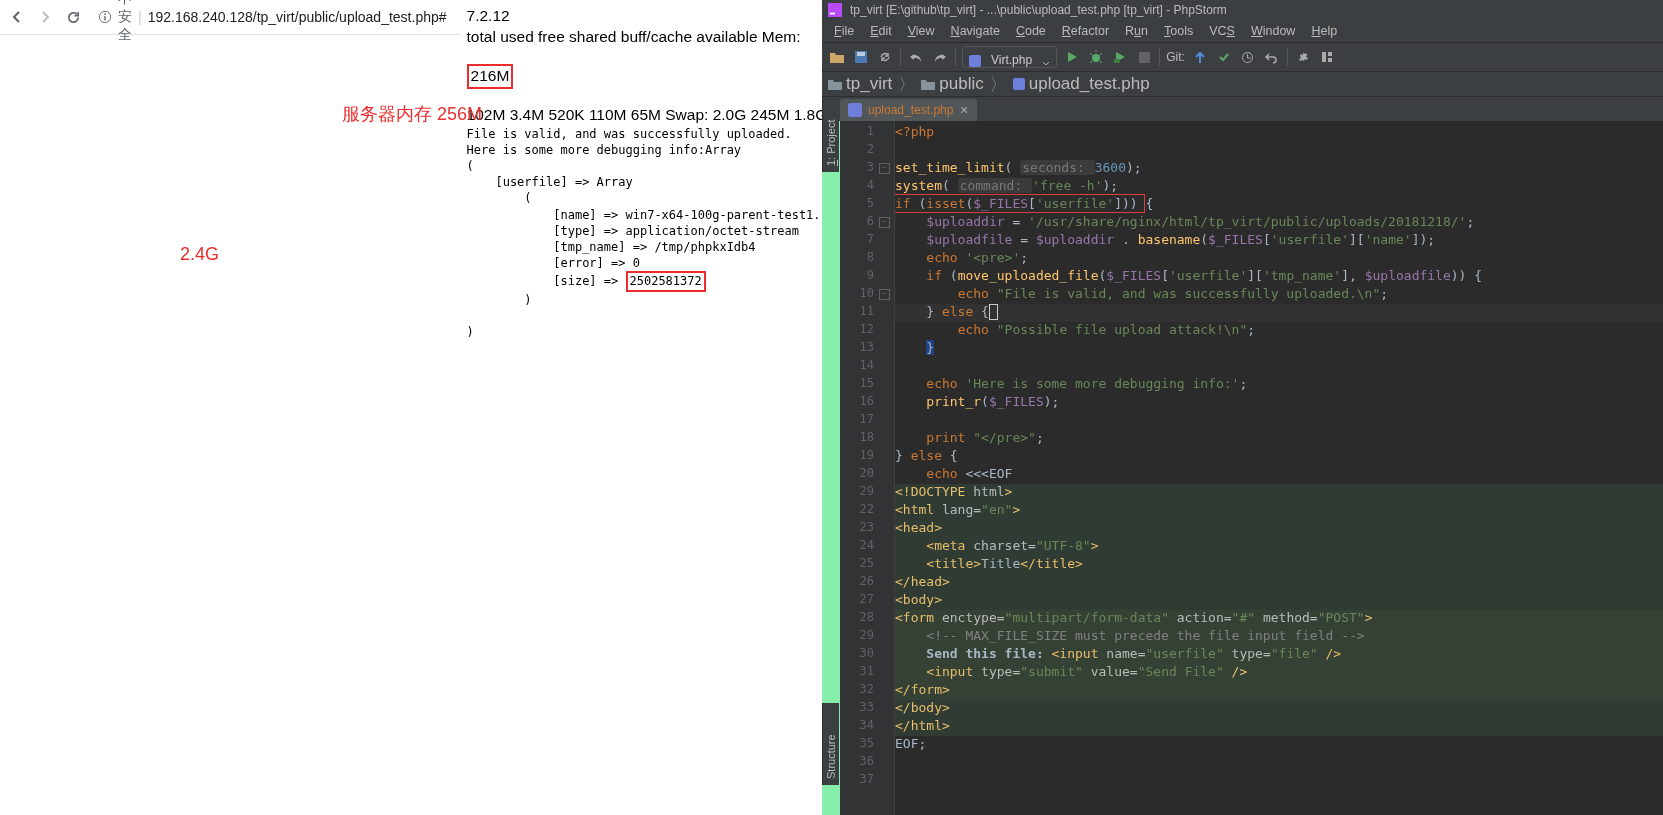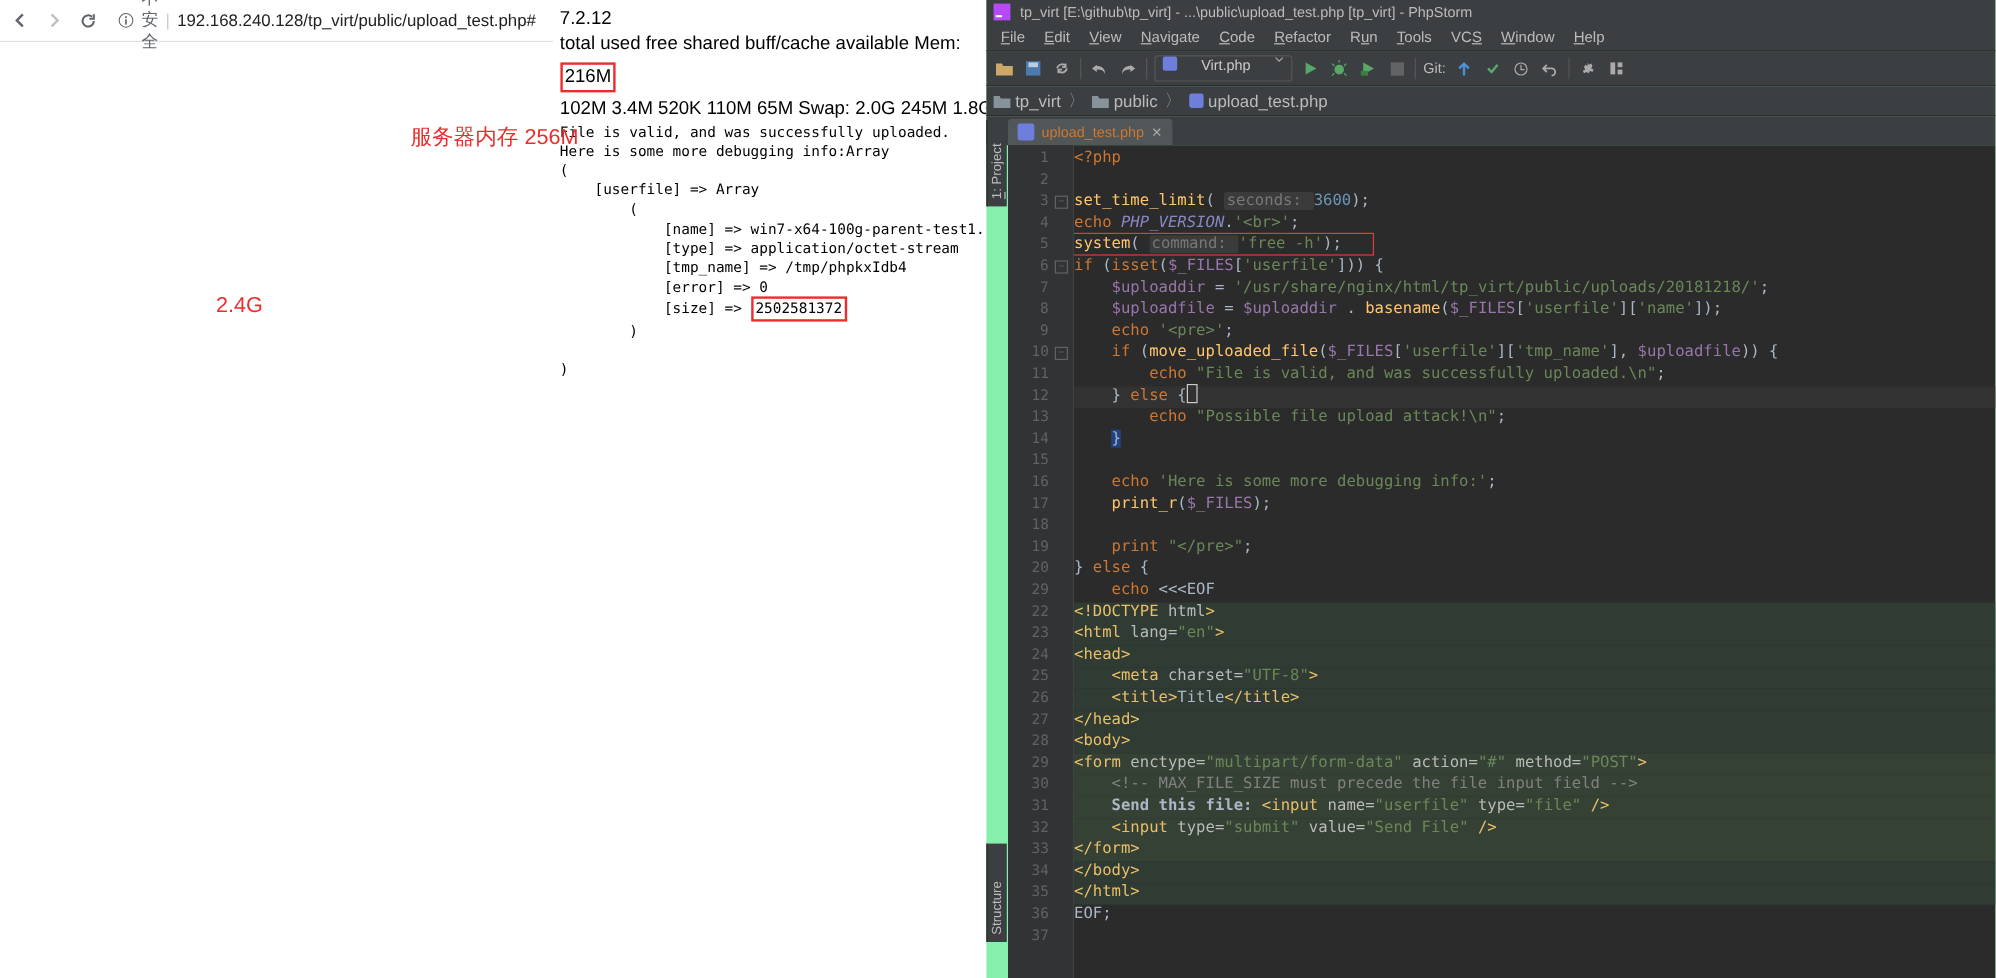--- a/index.html
+++ b/index.html
@@ -6,37 +6,37 @@
 .screen{display:flex;width:1663px;height:815px}
 .left{width:822px;height:100%;background:#fff;display:flex;flex-direction:row}
 .right{flex:1;height:100%;background:#86efac;display:flex;flex-direction:column;position:relative}
 
 
 .addr-bar{height:34px;display:flex;align-items:center;border-bottom:1px solid #e0e0e0;padding:0 6px;gap:6px;color:#5f6368}
 .addr-bar .navbtn{width:22px;height:22px;display:flex;align-items:center;justify-content:center;border-radius:50%;font-size:16px}
 .addr-bar .url-field{flex:1;display:flex;align-items:center;height:26px;gap:6px;padding:0 8px;color:#202124;font-size:14px}
 .addr-bar .insecure{color:#5f6368;font-size:14px}
 .page{padding:6px 6px 6px 6px;font-size:15.5px;line-height:1.35;color:#000;font-family:Arial,sans-serif}
-.memline{display:flex;flex-wrap:wrap;gap:4px}
+.memline{display:flex;flex-wrap:wrap;gap:16px}
 .red-box{border:2px solid #ec2d2d;padding:0 2px;display:inline-block}
 .pre{font-family:"SimSun","NSimSun",monospace;font-size:12px;white-space:pre;margin-top:0}
 .ann{color:#ec2d2d;font-size:18px;position:absolute}
 .left{position:relative}
 
 
 .title-bar{height:20px;background:#3c3f41;color:#bbb;display:flex;align-items:center;padding-left:28px;font-size:12px}
 .title-bar .logo{width:14px;height:14px;position:absolute;left:6px;top:3px}
 .menubar{height:22px;background:#3c3f41;display:flex;align-items:center;padding:0 4px;color:#bbb;border-bottom:1px solid #2b2b2b}
 .menubar span{padding:2px 8px;font-size:12.5px}
 .menubar span u{text-decoration:underline}
 .toolbar{height:28px;background:#3c3f41;display:flex;align-items:center;padding:0 6px;gap:6px;border-bottom:1px solid #2b2b2b;color:#aaa}
 .toolbar .sep{width:1px;height:18px;background:#555}
 .toolbar .ic{width:18px;height:18px;display:flex;align-items:center;justify-content:center}
-.run-combo{display:flex;align-items:flex-start;height:20px;border:1px solid #555;border-radius:3px;padding:0 6px;gap:20px;color:#ccc;font-size:12px}
-.breadcrumbs{height:24px;background:#3c3f41;display:flex;align-items:center;padding:0 6px;gap:6px;color:#bbb;font-size:14px;border-bottom:1px solid #2b2b2b}
+.run-combo{display:flex;align-items:flex-end;height:20px;border:1px solid #555;border-radius:3px;padding:0 6px;gap:10px;color:#ccc;font-size:12px}
+.breadcrumbs{height:24px;background:#3c3f41;display:flex;align-items:center;padding:0 6px;gap:6px;color:#bbb;font-size:17px;border-bottom:1px solid #2b2b2b}
 .breadcrumbs .crumb{display:flex;align-items:center;gap:4px}
 .breadcrumbs .sep{color:#888}
 .folder-ic{width:14px;height:12px;display:inline-block}
 .folder-ic svg{display:block}
 .tabrow{height:24px;background:#3c3f41;display:flex;align-items:flex-end;padding-left:18px}
 .tab{height:22px;display:flex;align-items:center;gap:6px;padding:0 8px;background:#515658;color:#ccc;font-size:12px;border-top-left-radius:3px;border-top-right-radius:3px;position:relative}
 .tab .close{font-size:11px;color:#aaa}
 .tab .php-ic{width:14px;height:14px;border-radius:2px;background:#6e7fdb;display:inline-block}
 .side-label{position:absolute;background:#3c3f41;color:#bbb;font-size:11px;writing-mode:vertical-rl;transform:rotate(180deg);padding:6px 2px;border-right:1px solid #2b2b2b}
 .side-label.proj{left:0;top:100px;height:60px}
@@ -326,21 +326,20 @@
           <div class="ln">33</div>
           <div class="ln">34</div>
         <div class="ln">35</div>
           <div class="ln">36</div>
           <div class="ln">37</div>
       </div>
       <div class="code">
 <div class="row"><span class="kw">&lt;?php</span></div>
 <div class="row"></div>
 <div class="row"><span class="fn">set_time_limit</span><span class="white">( </span><span class="hint">seconds: </span><span class="num">3600</span><span class="white">);</span></div>
-<div class="row"><span class="kw">echo </span><span class="builtin">PHP_VERSION</span><span class="white">.</span><span class="str">'&lt;br&gt;'</span><span class="white">;</span></div>
 <div class="row"><span class="fn">system</span><span class="white">( </span><span class="hint">command: </span><span class="str">'free -h'</span><span class="white">);</span></div>
 <div class="row"><span class="kw">if </span><span class="white">(</span><span class="kw">isset</span><span class="white">(</span><span class="var">$_FILES</span><span class="white">[</span><span class="str">'userfile'</span><span class="white">])) {</span></div>
 <div class="row"><span class="white">    </span><span class="var">$uploaddir</span><span class="white"> = </span><span class="str">'/usr/share/nginx/html/tp_virt/public/uploads/20181218/'</span><span class="white">;</span></div>
 <div class="row"><span class="white">    </span><span class="var">$uploadfile</span><span class="white"> = </span><span class="var">$uploaddir</span><span class="white"> . </span><span class="fn">basename</span><span class="white">(</span><span class="var">$_FILES</span><span class="white">[</span><span class="str">'userfile'</span><span class="white">][</span><span class="str">'name'</span><span class="white">]);</span></div>
 <div class="row"><span class="white">    </span><span class="kw">echo </span><span class="str">'&lt;pre&gt;'</span><span class="white">;</span></div>
 <div class="row"><span class="white">    </span><span class="kw">if </span><span class="white">(</span><span class="fn">move_uploaded_file</span><span class="white">(</span><span class="var">$_FILES</span><span class="white">[</span><span class="str">'userfile'</span><span class="white">][</span><span class="str">'tmp_name'</span><span class="white">], </span><span class="var">$uploadfile</span><span class="white">)) {</span></div>
 <div class="row"><span class="white">        </span><span class="kw">echo </span><span class="str">"File is valid, and was successfully uploaded.\n"</span><span class="white">;</span></div>
 <div class="row"><span class="hl-bg"></span><span class="white" style="position:relative">    } </span><span class="kw" style="position:relative">else </span><span class="white" style="position:relative">{</span><span class="caret" style="position:relative"></span></div>
 <div class="row"><span class="white">        </span><span class="kw">echo </span><span class="str">"Possible file upload attack!\n"</span><span class="white">;</span></div>
 <div class="row"><span class="white">    </span><span class="sel-bg">}</span></div>

